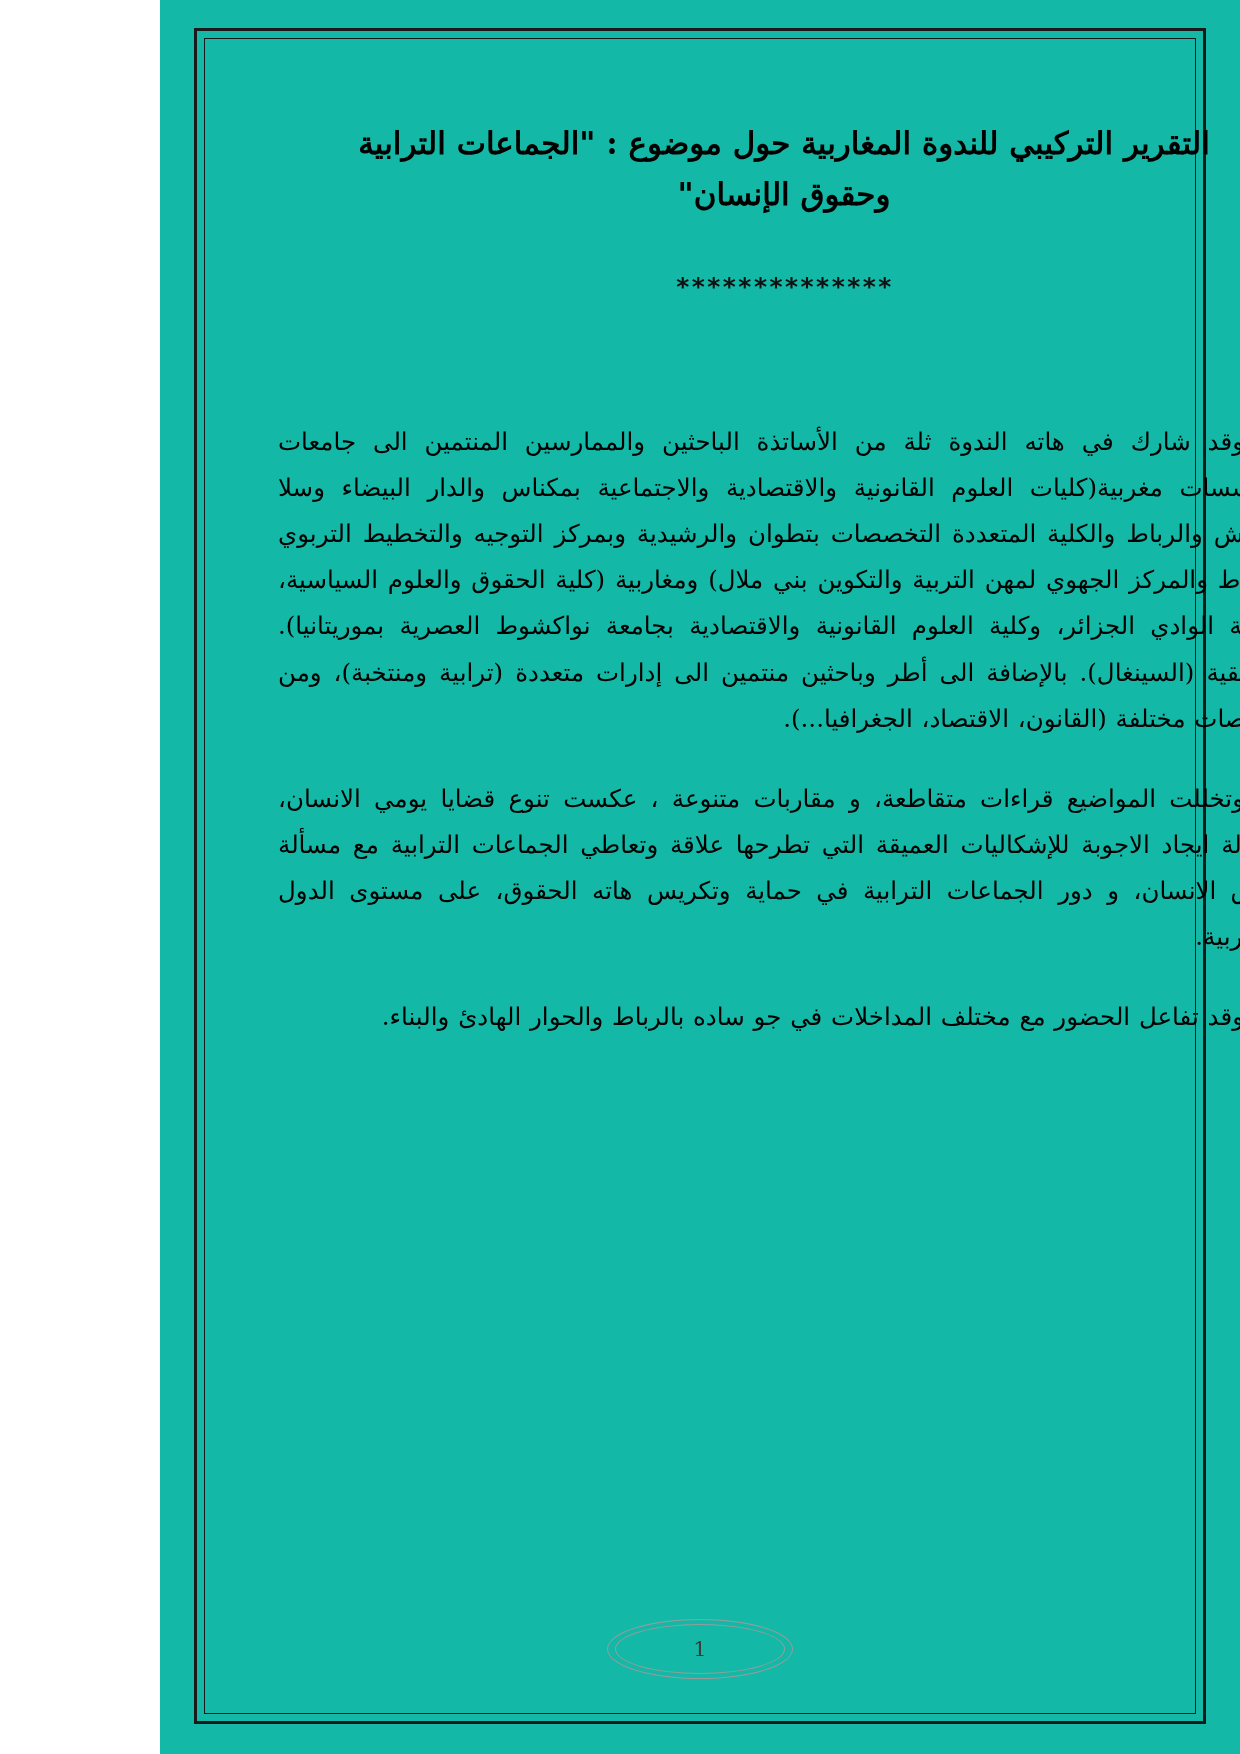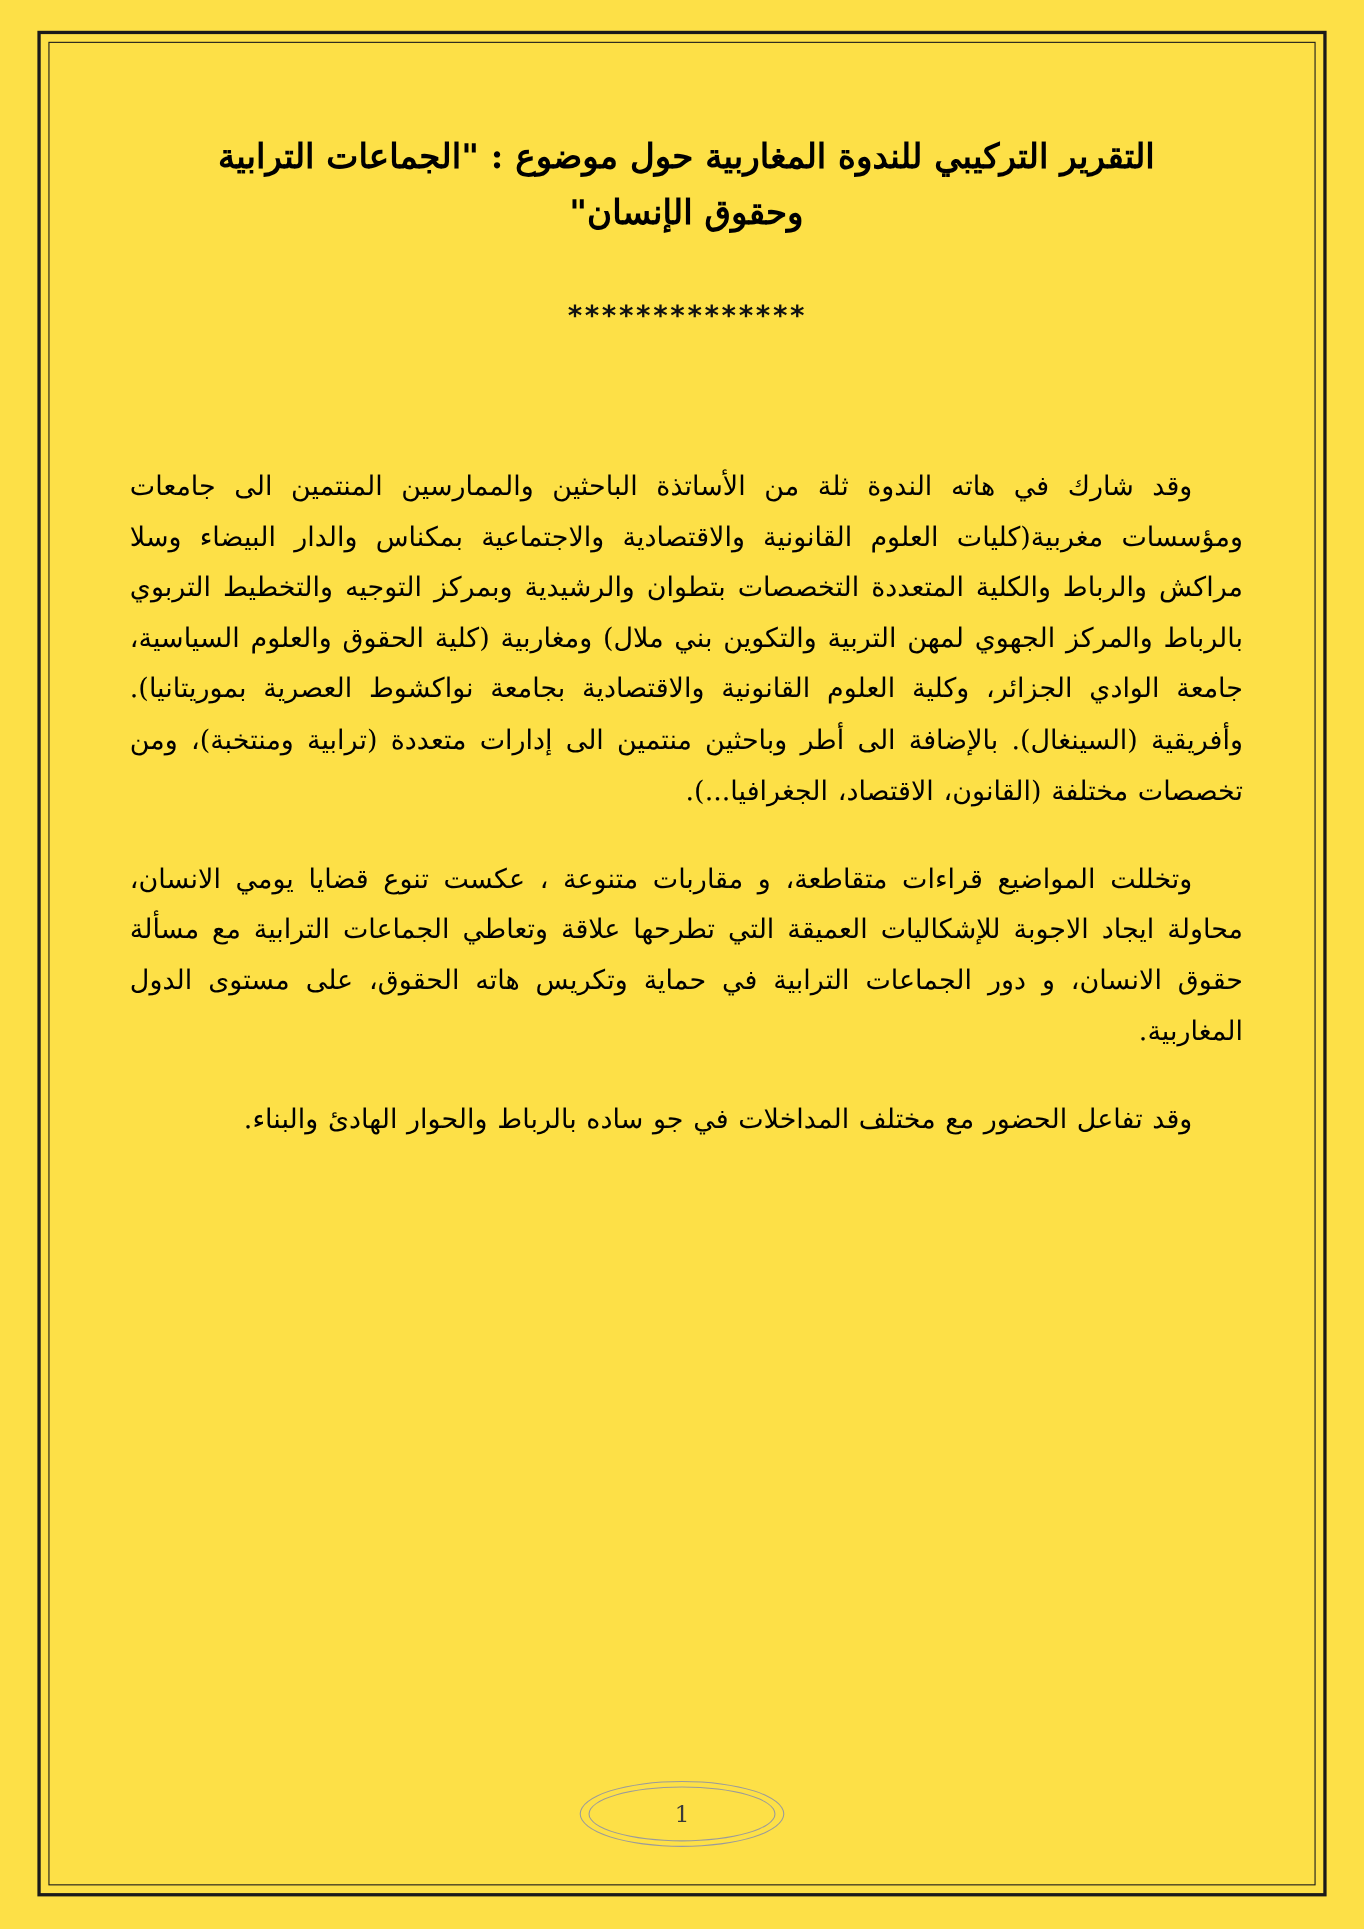--- a/index.html
+++ b/index.html
@@ -6,23 +6,23 @@
   html, body {
     margin: 0;
     padding: 0;
     background: #ffffff;
   }
   body {
     font-family: "DejaVu Sans", "Liberation Sans", sans-serif;
   }
   .page {
     position: relative;
-    width: 1240px;
+    width: 1080px;
     height: 1754px;
-    background: #fde047;
+    background: #14b8a6;
     box-sizing: border-box;
     overflow: hidden;
   }
   
   .border-outer {
     position: absolute;
     left: 34px;
     top: 28px;
     right: 34px;
     bottom: 30px;

